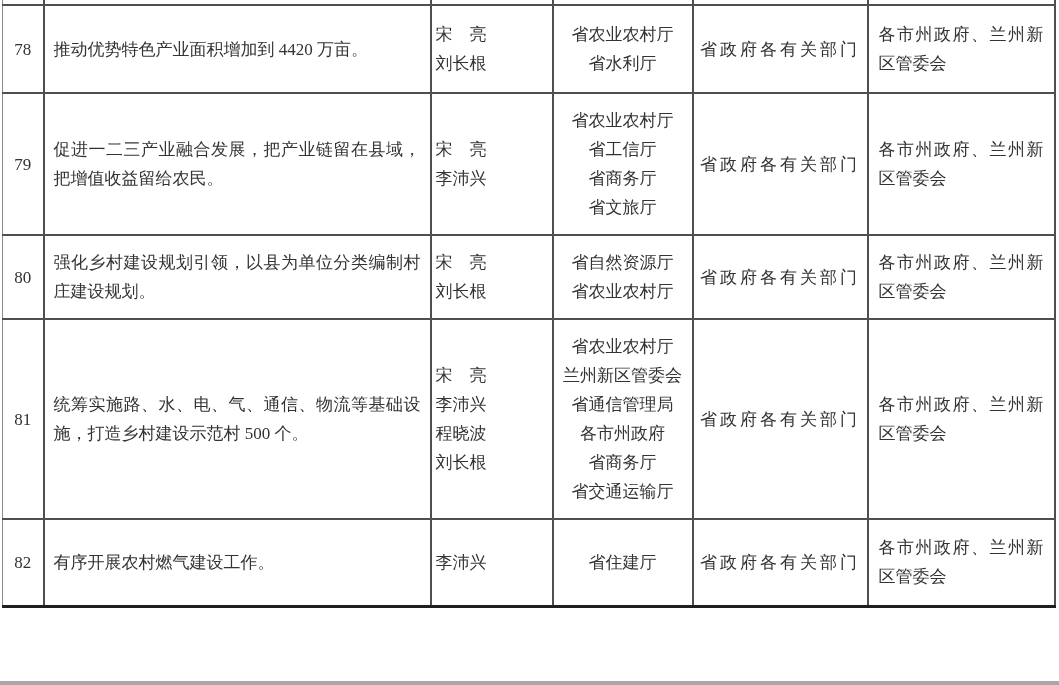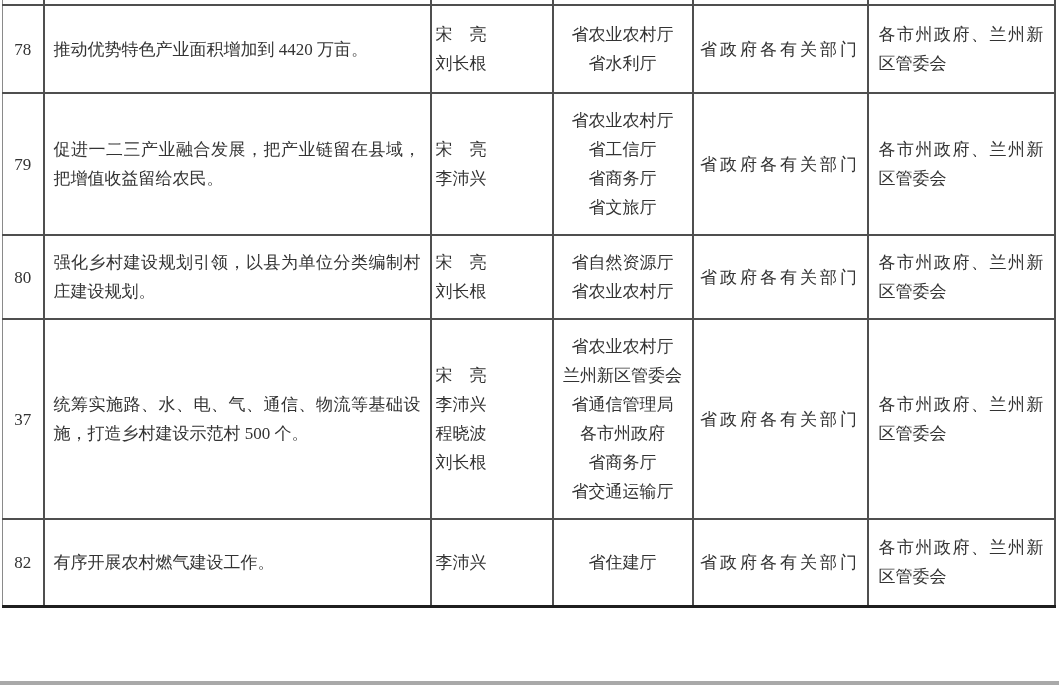--- a/index.html
+++ b/index.html
@@ -129,21 +129,21 @@
           </td>
     <td class="depts">
             <div>省自然资源厅</div>
             <div>省农业农村厅</div>
           </td>
     <td class="gov">省政府各有关部门</td>
     <td class="other">各市州政府、兰州新区管委会</td>
   </tr>
 
   <tr>
-    <td class="num">37</td>
+    <td class="num">81</td>
     <td class="task">统筹实施路、水、电、气、通信、物流等基础设施，打造乡村建设示范村 500 个。</td>
     <td class="names">
             <div>宋　亮</div>
             <div>李沛兴</div>
             <div>程晓波</div>
             <div>刘长根</div>
           </td>
     <td class="depts">
             <div>省农业农村厅</div>
             <div>兰州新区管委会</div>

